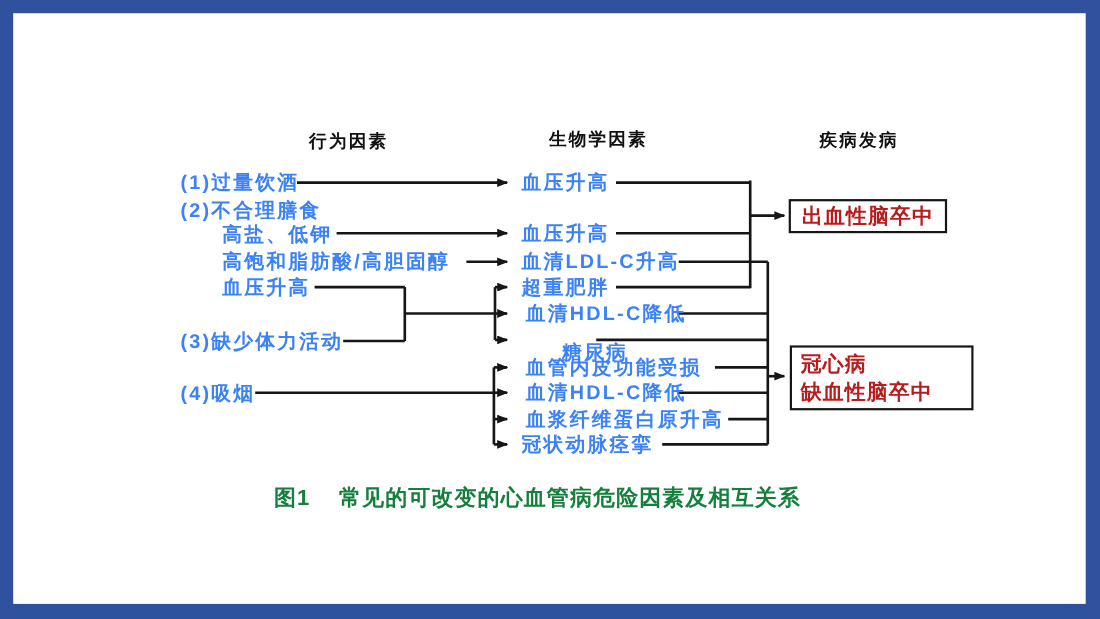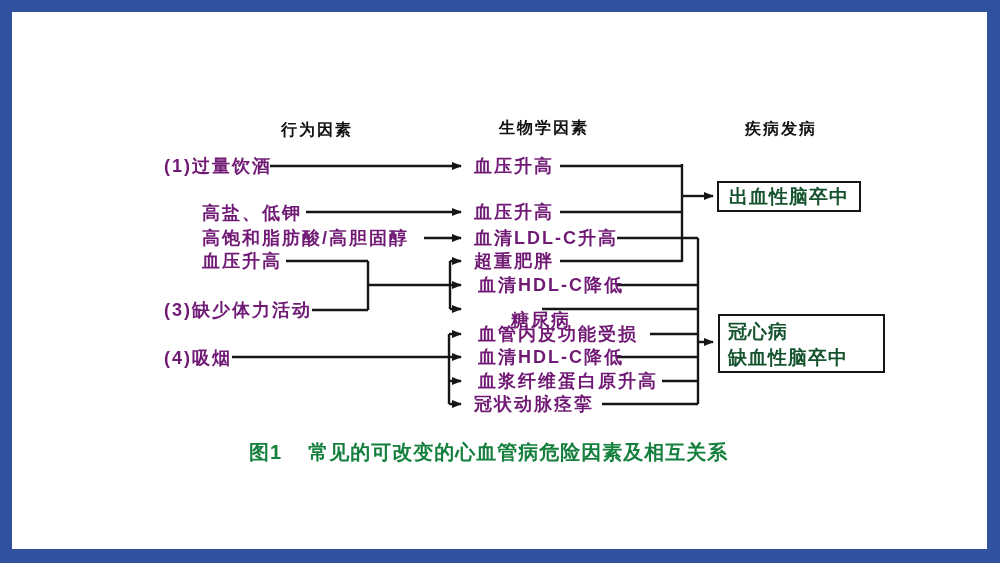--- a/index.html
+++ b/index.html
@@ -14,37 +14,37 @@
     left:12px; top:12px; right:13px; bottom:14px;
     background:#ffffff;
   }
   .diagram { position:absolute; inset:0; }
   svg.connectors { position:absolute; left:0; top:0; width:1000px; height:563px; }
   .lbl {
     position:absolute;
     font-weight:bold;
     font-size:18px;
     letter-spacing:2px;
-    color:#701a75;
+    color:#3b82f6;
     white-space:nowrap;
     height:20px; line-height:20px;
   }
   .hdr {
     position:absolute;
     font-weight:bold;
     font-size:16px;
     letter-spacing:2px;
     color:#111111;
     white-space:nowrap;
     height:20px; line-height:20px;
   }
   .disease-box {
     position:absolute;
     border:2.5px solid #161616;
-    color:#14532d;
+    color:#b91c1c;
     font-weight:bold;
     font-size:19px;
     letter-spacing:1px;
     background:#ffffff;
   }
   .disease-box.single {
     display:flex; align-items:center; justify-content:center;
   }
   .disease-box.double {
     padding:3px 4px 0 8px;
@@ -114,20 +114,21 @@
         <path d="M686,226 V392"></path>
         <path d="M686,330 H701" marker-end="url(#ah)"></path>
       </g>
     </svg>
 
     <div class="hdr" style="left:233px; top:108px;margin-left:36px;">行为因素</div>
     <div class="hdr" style="left:487px; top:106px;">生物学因素</div>
     <div class="hdr" style="left:733px; top:107px;text-align:right;">疾病发病</div>
 
     <div class="lbl" style="left:152px; top:144px;">(1)过量饮酒</div>
+    <div class="lbl" style="left:152px; top:169px;">(2)不合理膳食</div>
     <div class="lbl" style="left:190px; top:191px;">高盐、低钾</div>
     <div class="lbl" style="left:190px; top:216px;">高饱和脂肪酸/高胆固醇</div>
     <div class="lbl" style="left:190px; top:239px;">血压升高</div>
     <div class="lbl" style="left:152px; top:288px;">(3)缺少体力活动</div>
     <div class="lbl" style="left:152px; top:336px;">(4)吸烟</div>
 
     <div class="lbl" style="left:462px; top:144px;">血压升高</div>
     <div class="lbl" style="left:462px; top:190px;">血压升高</div>
     <div class="lbl" style="left:462px; top:216px;">血清LDL-C升高</div>
     <div class="lbl" style="left:462px; top:239px;">超重肥胖</div>

